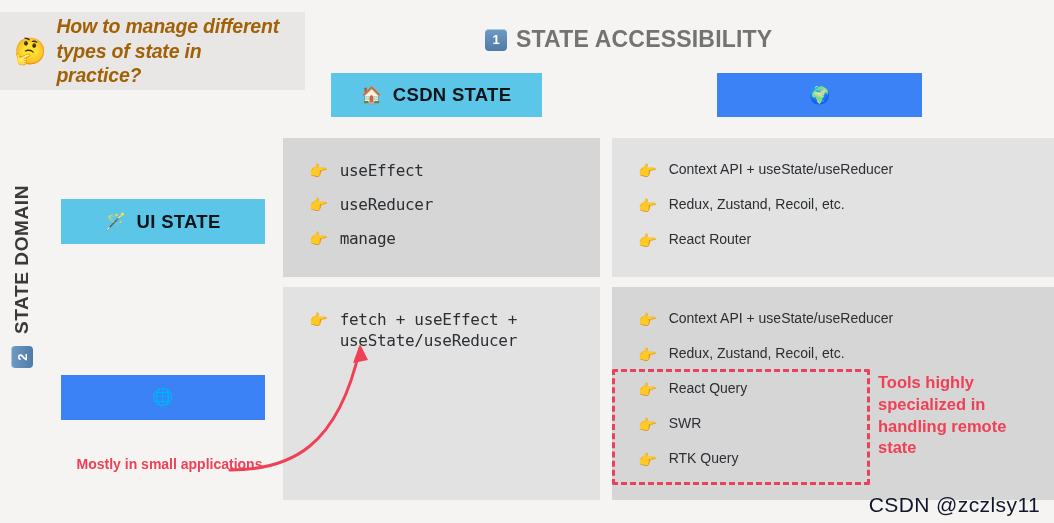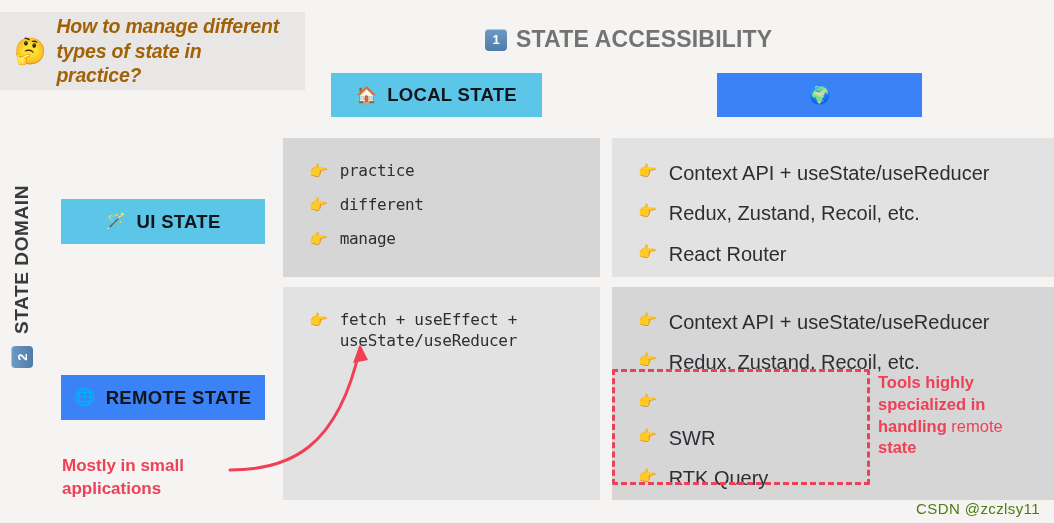--- a/index.html
+++ b/index.html
@@ -76,98 +76,97 @@
   }
   .cell{position:absolute;box-sizing:border-box;padding:22px 0 0 26px;}
   #cell-ui-local{left:0;top:0;width:317px;height:139px;background:#d6d6d6;}
   #cell-ui-global{left:329px;top:0;width:442px;height:139px;background:#e2e2e2;}
   #cell-remote-local{left:0;top:149px;width:317px;height:213px;background:#e2e2e2;}
   #cell-remote-global{left:329px;top:149px;width:442px;height:213px;background:#d6d6d6;}
 
   .item{display:flex;align-items:flex-start;gap:12px;margin-bottom:13px;}
   .item .bullet{font-size:15px;line-height:21px;flex:0 0 auto;}
   .item .item-text{
-    font-size:20px;color:#2b2f33;line-height:1.32;
+    font-size:14px;color:#2b2f33;line-height:1.32;
   }
   .mono .item-text{font-family:"DejaVu Sans Mono", monospace;font-size:16px;letter-spacing:-0.3px;}
   #cell-remote-local .item{margin-bottom:0;}
   #cell-remote-global .item{margin-bottom:14px;}
   #cell-ui-global .item{margin-bottom:14px;}
 
   
   #remote-tools-highlight{
     position:absolute;left:612px;top:369px;width:252px;height:110px;
     border:3px dashed #e8435a;border-radius:2px;pointer-events:none;
   }
 
   
   #annotation-remote-tools{
     position:absolute;left:878px;top:372px;width:165px;
     font-size:16.5px;line-height:1.32;color:#ef4056;font-weight:bold;
   }
-  #annotation-remote-tools .em{font-weight:normal;text-align:right;}
+  #annotation-remote-tools .em{font-weight:bold;text-align:right;}
   #annotation-small-apps{
-    position:absolute;left:62px;top:455px;width:215px;
-    font-size:17px;line-height:1.33;color:#ef4056;font-weight:bold;
+    position:absolute;left:62px;top:455px;width:215px;text-align:center;
+    font-size:14px;line-height:1.33;color:#ef4056;font-weight:bold;
   }
   #arrow-to-local-cell{position:absolute;left:220px;top:330px;width:180px;height:160px;}
 
   
   #watermark{
     position:absolute;right:14px;bottom:6px;
-    font-size:15px;color:#4d7c0f;letter-spacing:.4px;
+    font-size:21px;color:#0f172a;letter-spacing:.4px;
   }
 </style>
 </head>
 <body>
 
 <div class="stage">
 
   <div id="question-box">
     <span class="q-emoji">🤔</span>
     <span class="q-text">How to manage different types of state in practice?</span>
   </div>
 
   <div id="accessibility-title">
     <span class="keycap">1</span>
     <span class="title-text">STATE ACCESSIBILITY</span>
   </div>
 
   <div class="chip" id="chip-local-state">
     <span class="chip-emoji">🏠</span>
-    <span class="chip-label">LOCAL STATE</span>
+    <span class="chip-label">CSDN STATE</span>
   </div>
   <div class="chip" id="chip-global-state">
     <span class="chip-emoji">🌍</span>
   </div>
 
   <div class="chip" id="chip-ui-state">
     <span class="chip-emoji">🪄</span>
     <span class="chip-label">UI STATE</span>
   </div>
   <div class="chip" id="chip-remote-state">
     <span class="chip-emoji">🌐</span>
-    <span class="chip-label">REMOTE STATE</span>
   </div>
 
   <div id="state-domain-axis">
     <span class="vtext">STATE DOMAIN</span>
     <span class="keycap">2</span>
   </div>
 
   <div id="matrix">
 
     <div class="cell mono" id="cell-ui-local">
       <div class="item">
         <span class="bullet">👉</span>
-        <span class="item-text">practice</span>
-      </div>
-      <div class="item">
-        <span class="bullet">👉</span>
-        <span class="item-text">different</span>
+        <span class="item-text">useEffect</span>
+      </div>
+      <div class="item">
+        <span class="bullet">👉</span>
+        <span class="item-text">useReducer</span>
       </div>
       <div class="item">
         <span class="bullet">👉</span>
         <span class="item-text">manage</span>
       </div>
     </div>
 
     <div class="cell" id="cell-ui-global">
       <div class="item">
         <span class="bullet">👉</span>
@@ -194,20 +193,21 @@
       <div class="item">
         <span class="bullet">👉</span>
         <span class="item-text">Context API + useState/useReducer</span>
       </div>
       <div class="item">
         <span class="bullet">👉</span>
         <span class="item-text">Redux, Zustand, Recoil, etc.</span>
       </div>
       <div class="item">
         <span class="bullet">👉</span>
+        <span class="item-text">React Query</span>
       </div>
       <div class="item">
         <span class="bullet">👉</span>
         <span class="item-text">SWR</span>
       </div>
       <div class="item">
         <span class="bullet">👉</span>
         <span class="item-text">RTK Query</span>
       </div>
     </div>

